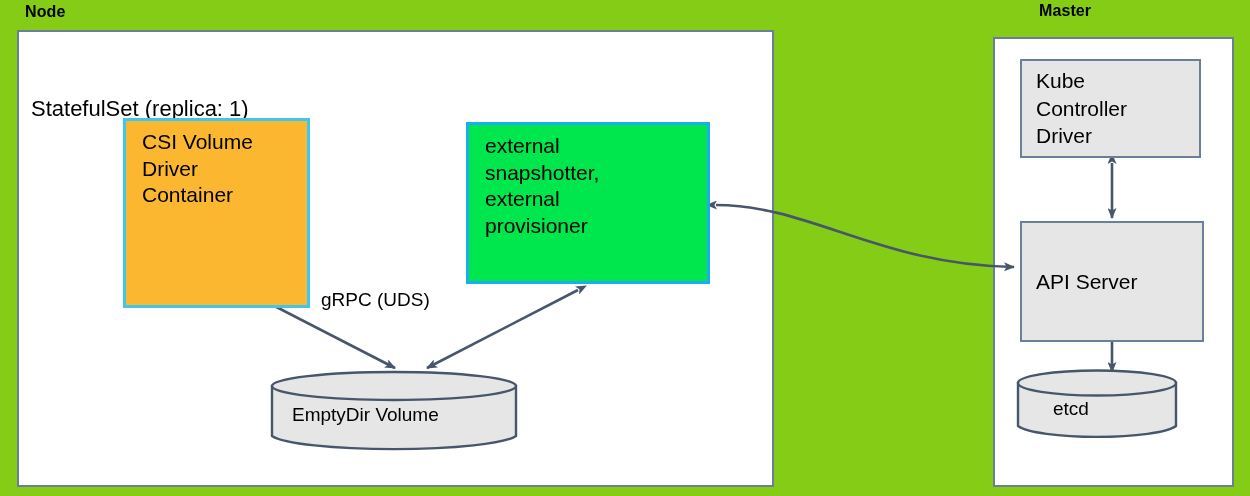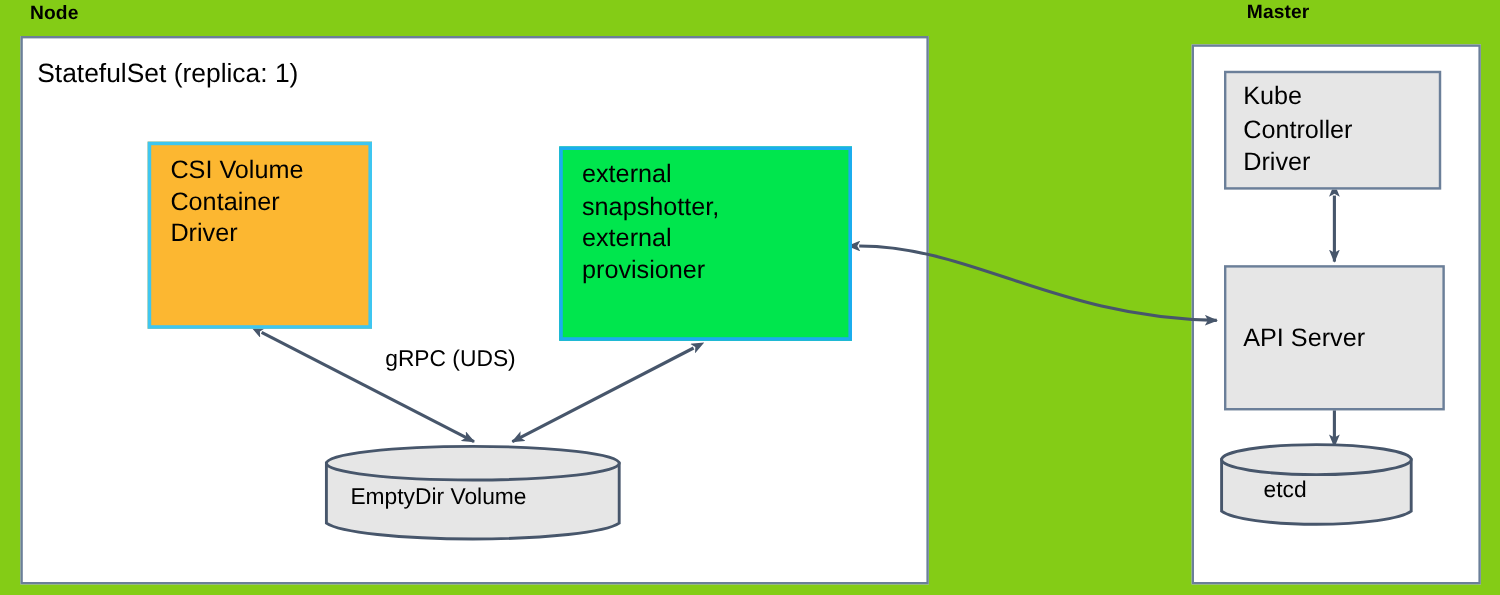--- a/index.html
+++ b/index.html
@@ -29,20 +29,21 @@
     position: absolute;
     background: #ffffff;
     border: 2px solid #6b7f99;
     box-sizing: border-box;
   }
   .node-title {
     position: absolute;
     font-size: 22px;
     color: #000000;
     white-space: nowrap;
+    margin-top: 48px;
   }
   .proc-box {
     position: absolute;
     box-sizing: border-box;
     padding: 8px 12px 8px 16px;
     font-size: 21px;
     line-height: 1.27;
     color: #000000;
     display: block;
   }
@@ -130,24 +131,24 @@
 
     <g>
       <line x1="1112" y1="163" x2="1112" y2="218" stroke="#47566b" stroke-width="2.6" marker-start="url(#ah-start)" marker-end="url(#ah)"></line>
     </g>
 
     <g>
       <line x1="1112" y1="319" x2="1112" y2="372" stroke="#47566b" stroke-width="2.6" marker-start="url(#ah-start)" marker-end="url(#ah)"></line>
     </g>
   </svg>
 
-  <div class="proc-box orange" style="left:123px; top:118px; width:187px; height:156px;">
+  <div class="proc-box orange" style="left:123px; top:118px; width:187px; height:190px;">
     <span class="lbl-line">CSI Volume</span>
+    <span class="lbl-line">Driver</span>
     <span class="lbl-line">Container</span>
-    <span class="lbl-line">Driver</span>
   </div>
 
   <div class="proc-box green" style="left:466px; top:122px; width:244px; height:162px;">
     <span class="lbl-line">external</span>
     <span class="lbl-line">snapshotter,</span>
     <span class="lbl-line">external</span>
     <span class="lbl-line">provisioner</span>
   </div>
 
   <div class="edge-label" style="left:321px; top:289px;">gRPC (UDS)</div>

